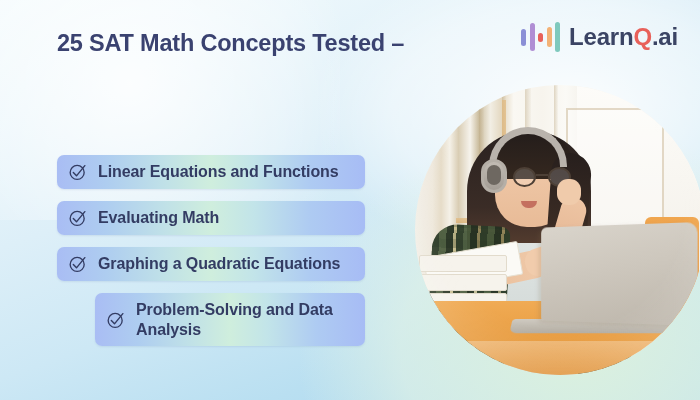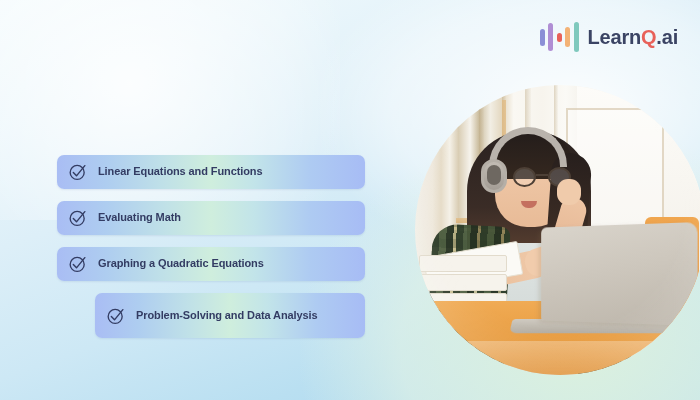--- a/index.html
+++ b/index.html
@@ -43,21 +43,21 @@
   }
 
   
   .logo {
     position:absolute; top:22px; right:22px;
     display:flex; align-items:center; gap:9px;
   }
   .logo-bars { display:flex; align-items:center; gap:3.5px; height:30px; }
   .bar { width:5px; border-radius:3px; }
   .logo-text {
-    font-size:20px; font-weight:bold; letter-spacing:-0.2px;
+    font-size:24px; font-weight:bold; letter-spacing:-0.2px;
     color:#3b4464; line-height:1; white-space:nowrap;
   }
   .logo-text .q { color:#e8615a; }
 
   
   .title {
     position:absolute; left:57px; top:28px;
     width:400px;
     font-size:23.5px; font-weight:bold;
     line-height:1.36;
@@ -86,21 +86,21 @@
       #c2e4e9 64%,
       #aecbf2 82%,
       #a7bcf5 100%);
     box-shadow:0 1px 2px rgba(90,120,170,0.14);
   }
   .pill.tall { min-height:45px; align-items:center;margin-left:38px; }
 
   .check-icon { flex:0 0 auto; width:20px; height:20px; display:block; }
 
   .pill-label {
-    font-size:11px; font-weight:bold;
+    font-size:16px; font-weight:bold;
     color:#333c63; line-height:1.22;
     letter-spacing:-0.1px;
   }
 
   
   .photo {
     position:absolute;
     left:415px; top:85px;
     width:290px; height:290px;
     border-radius:50%;
@@ -316,21 +316,21 @@
       <span class="bar" style="background: rgb(139, 143, 214); height: 17px;"></span>
       <span class="bar" style="background: rgb(176, 142, 212); height: 28px;"></span>
       <span class="bar" style="background: rgb(232, 97, 90); height: 9px;"></span>
       <span class="bar" style="background: rgb(243, 178, 118); height: 20px;"></span>
       <span class="bar" style="background: rgb(127, 201, 189); height: 30px;"></span>
     </div>
     <div class="logo-text"><span>Learn</span><span class="q">Q</span><span>.ai</span></div>
   </div>
 
   <h1 class="title">
-    <br>
+    <span>25 SAT Math Concepts Tested –</span><br>
   </h1>
 
   <div class="checklist">
 
     <div class="pill">
       <svg class="check-icon" viewBox="0 0 24 24">
         <circle cx="11" cy="12.5" r="8.4" fill="none" stroke="#333c63" stroke-width="1.6"></circle>
         <path d="M6.4 12.6 L10.2 16.6 L20.2 4.4" fill="none" stroke="#333c63" stroke-width="1.7" stroke-linecap="round" stroke-linejoin="round"></path>
       </svg>
       <span class="pill-label">Linear Equations and Functions</span>

